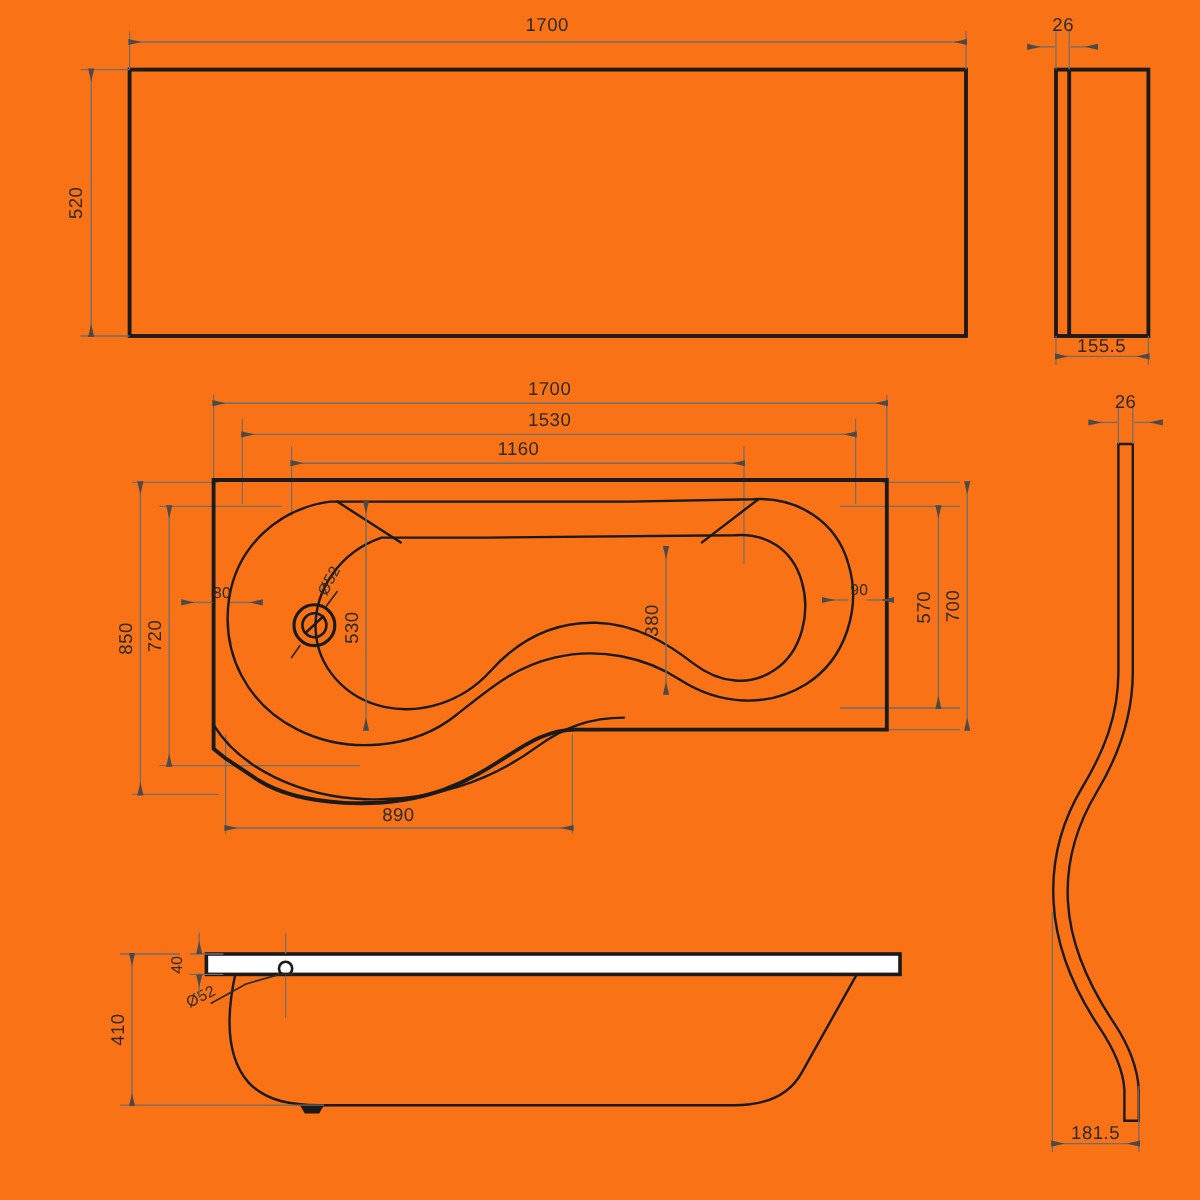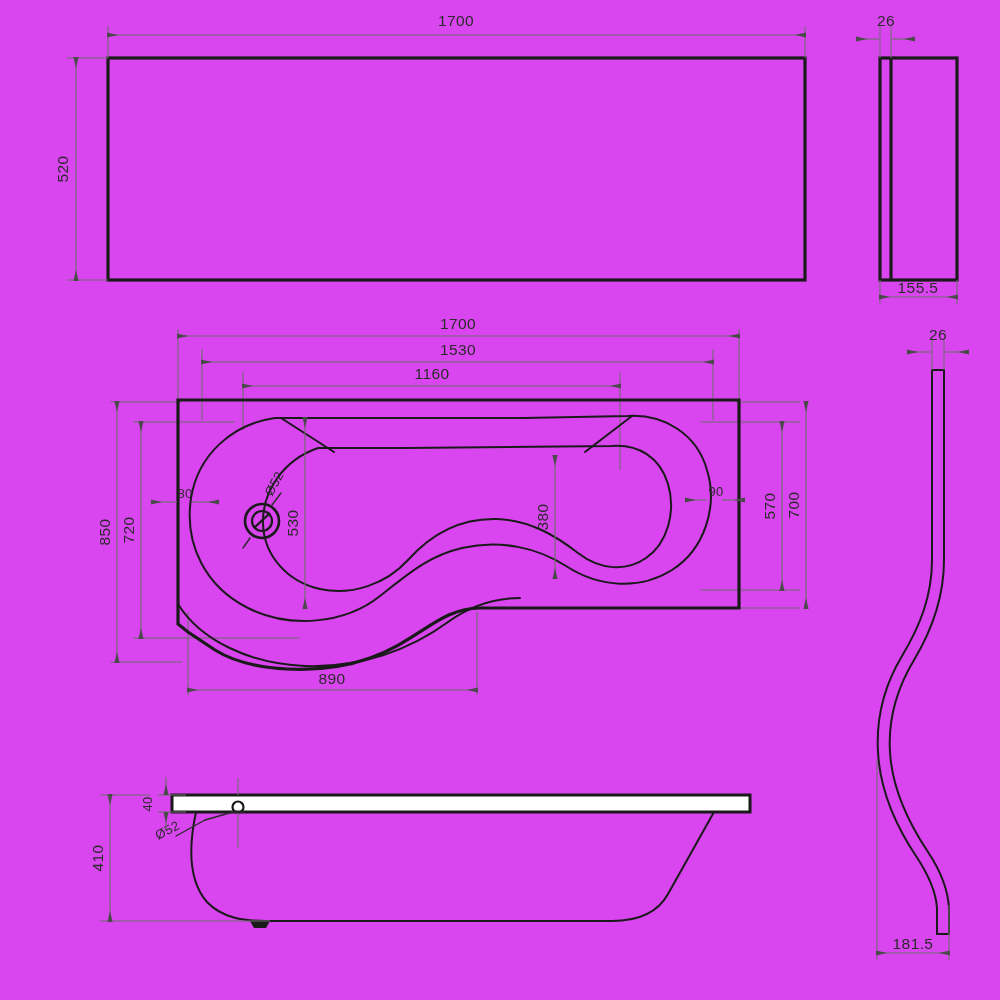--- a/index.html
+++ b/index.html
@@ -11,21 +11,21 @@
   body {
     width: 1000px;
     height: 1000px;
     overflow: hidden;
     font-family: "Liberation Sans", sans-serif;
   }
   #drawing-root {
     position: relative;
     width: 1000px;
     height: 1000px;
-    background: #d946ef;
+    background: #f97316;
   }
   svg#drawing {
     display: block;
     width: 1000px;
     height: 1000px;
   }
   
   .outline {
     fill: none;
     stroke: #1a1a1a;

